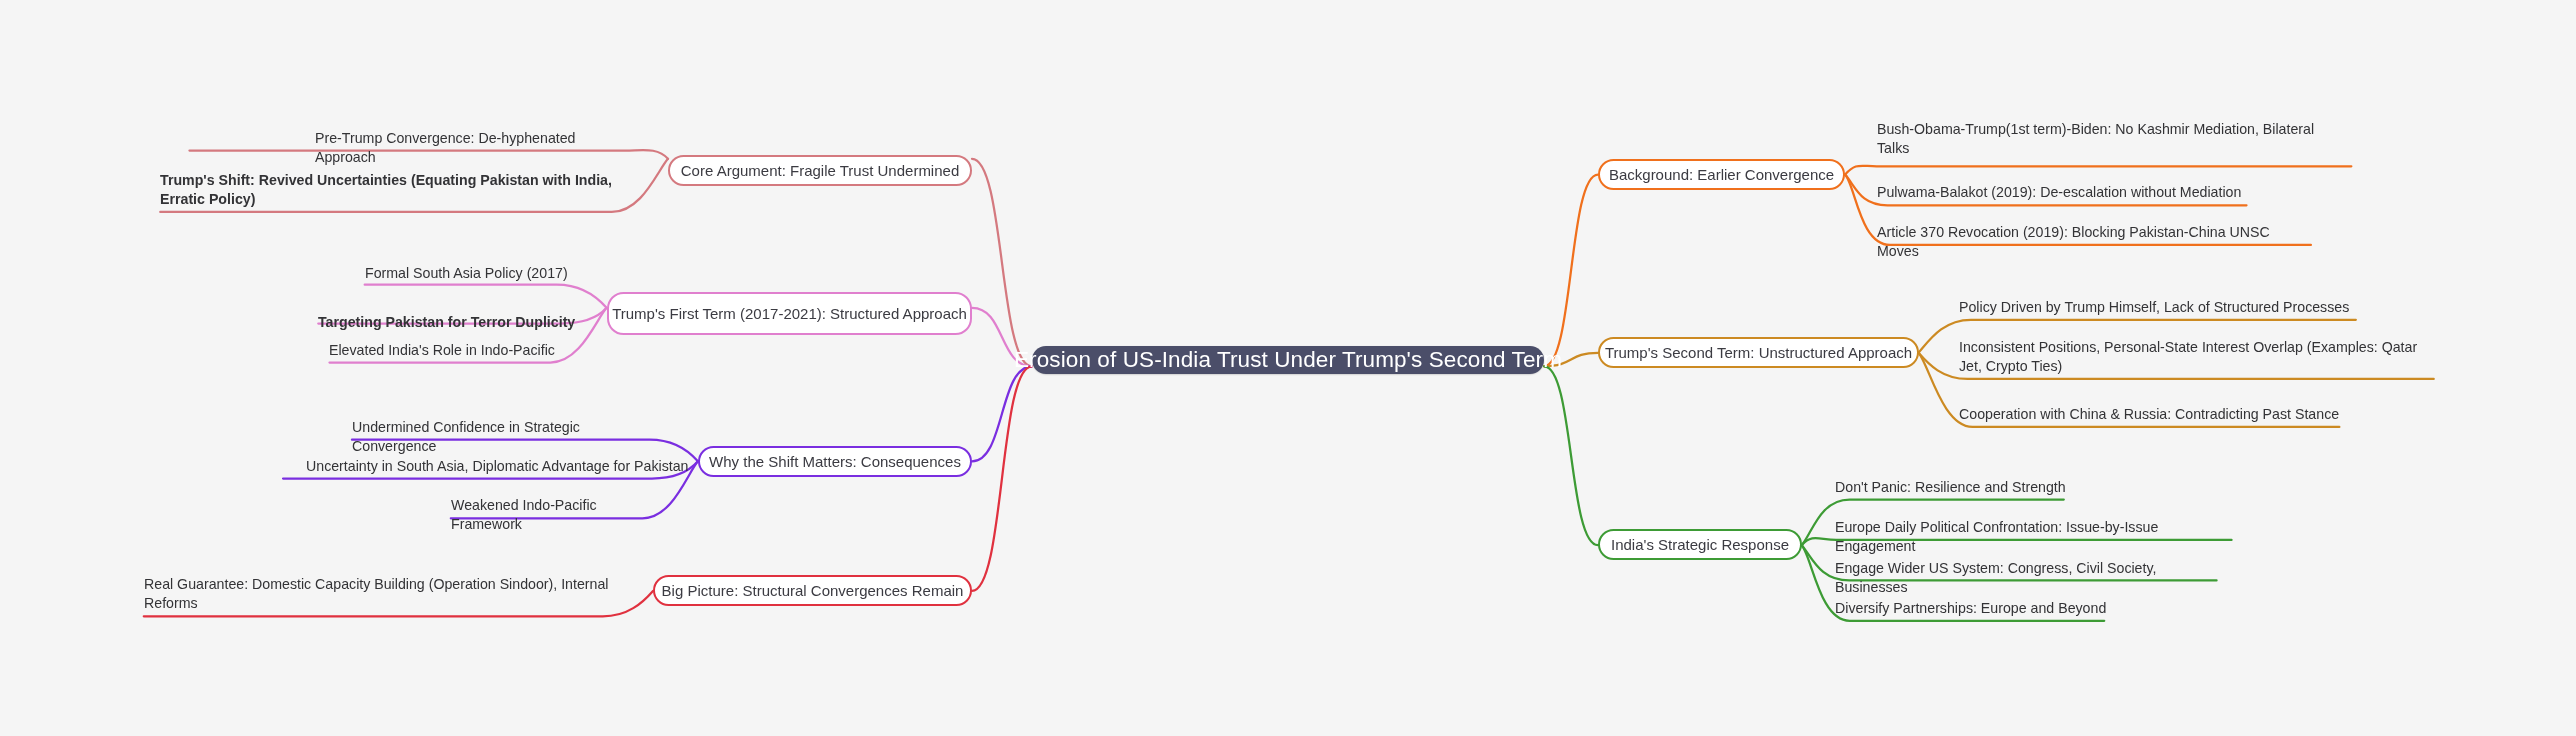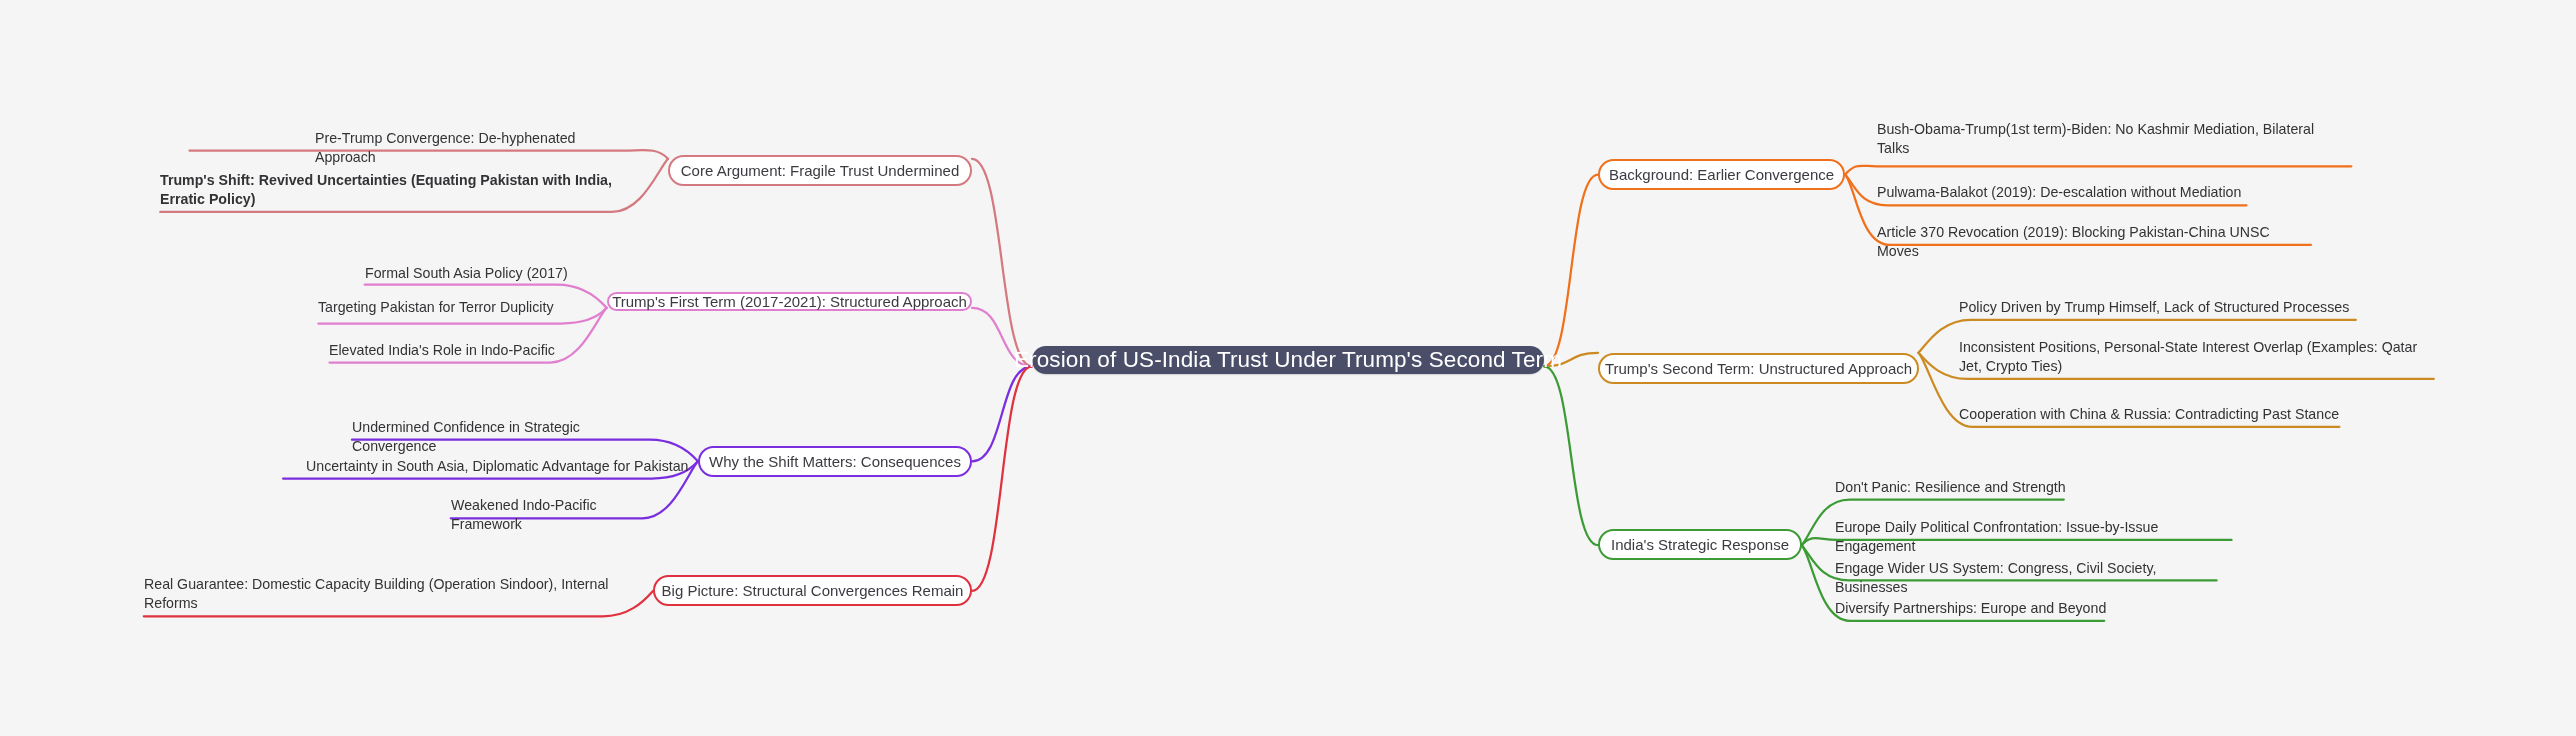--- a/index.html
+++ b/index.html
@@ -93,35 +93,35 @@
       <path d="M 2756 667 L 2470 667 C 2430 667, 2420 712, 2406 728" fill="none" stroke="#3d9b35" stroke-width="3" stroke-linecap="round"></path>
       <path d="M 2980 721 L 2452 721 C 2430 721, 2420 712, 2406 728" fill="none" stroke="#3d9b35" stroke-width="3" stroke-linecap="round"></path>
       <path d="M 2960 775 L 2469.5 775 C 2430 775, 2420 744, 2406 728" fill="none" stroke="#3d9b35" stroke-width="3" stroke-linecap="round"></path>
       <path d="M 2810 829 L 2470 829 C 2430 829, 2420 744, 2406 728" fill="none" stroke="#3d9b35" stroke-width="3" stroke-linecap="round"></path>
     </svg>
   <div id="node-layer">
       <div class="node root-node" style="left: 1032px; top: 346px; width: 512px; height: 28px;">Erosion of US-India Trust Under Trump's Second Term</div>
       <div class="node branch-node" style="left: 668px; top: 143px; width: 304px; height: 31px; border-color: rgb(212, 121, 127); margin-top: 12px;">Core Argument: Fragile Trust Undermined</div>
       <div class="node leaf-node align-left" style="left: 315px; top: 129px; width: 322px;">Pre-Trump Convergence: De-hyphenated Approach</div>
       <div class="node leaf-node align-left" style="left: 160px; top: 171px; width: 478px; font-weight: bold;">Trump's Shift: Revived Uncertainties (Equating Pakistan with India, Erratic Policy)</div>
-      <div class="node branch-node" style="left: 607px; top: 292px; width: 365px; height: 19px; border-color: rgb(224, 127, 206);">Trump's First Term (2017-2021): Structured Approach</div>
+      <div class="node branch-node" style="left: 607px; top: 292px; width: 365px; height: 43px; border-color: rgb(224, 127, 206);">Trump's First Term (2017-2021): Structured Approach</div>
       <div class="node leaf-node align-left" style="left: 365px; top: 264px; width: 211px;">Formal South Asia Policy (2017)</div>
-      <div class="node leaf-node align-left" style="left: 318px; top: 298px; width: 258px;">Targeting Pakistan for Terror Duplicity</div>
+      <div class="node leaf-node align-left" style="left: 318px; top: 313px; width: 258px; font-weight: bold;">Targeting Pakistan for Terror Duplicity</div>
       <div class="node leaf-node align-left" style="left: 329px; top: 341px; width: 247px;">Elevated India's Role in Indo-Pacific</div>
       <div class="node branch-node" style="left: 698px; top: 446px; width: 274px; height: 31px; border-color: rgb(122, 46, 224);">Why the Shift Matters: Consequences</div>
       <div class="node leaf-node align-left" style="left: 352px; top: 418px; width: 316px;">Undermined Confidence in Strategic Convergence</div>
       <div class="node leaf-node align-left" style="left: 283px; top: 457px; width: 385px; margin-left: 23px;">Uncertainty in South Asia, Diplomatic Advantage for Pakistan</div>
       <div class="node leaf-node align-left" style="left: 451px; top: 496px; width: 217px;">Weakened Indo-Pacific Framework</div>
       <div class="node branch-node" style="left: 653px; top: 575px; width: 319px; height: 31px; border-color: rgb(224, 49, 63);">Big Picture:  Structural Convergences Remain</div>
       <div class="node leaf-node align-left" style="left: 144px; top: 575px; width: 478px;">Real Guarantee: Domestic Capacity Building (Operation Sindoor), Internal Reforms</div>
       <div class="node branch-node" style="left: 1598px; top: 159px; width: 247px; height: 31px; border-color: rgb(240, 112, 28);">Background: Earlier Convergence</div>
       <div class="node leaf-node align-left" style="left: 1877px; top: 120px; width: 457px;">Bush-Obama-Trump(1st term)-Biden: No Kashmir Mediation, Bilateral Talks</div>
       <div class="node leaf-node align-left" style="left: 1877px; top: 183px; width: 382px;">Pulwama-Balakot (2019): De-escalation without Mediation</div>
       <div class="node leaf-node align-left" style="left: 1877px; top: 223px; width: 434px;">Article 370 Revocation (2019): Blocking Pakistan-China UNSC Moves</div>
-      <div class="node branch-node" style="left: 1598px; top: 337px; width: 321px; height: 31px; border-color: rgb(204, 138, 34); margin-top: 16px;">Trump's Second Term: Unstructured Approach</div>
+      <div class="node branch-node" style="left: 1598px; top: 337px; width: 321px; height: 31px; border-color: rgb(204, 138, 34);">Trump's Second Term: Unstructured Approach</div>
       <div class="node leaf-node align-left" style="left: 1959px; top: 298px; width: 397px;">Policy Driven by Trump Himself, Lack of Structured Processes</div>
       <div class="node leaf-node align-left" style="left: 1959px; top: 338px; width: 463px;">Inconsistent Positions, Personal-State Interest Overlap (Examples: Qatar Jet, Crypto Ties)</div>
       <div class="node leaf-node align-left" style="left: 1959px; top: 405px; width: 382px;">Cooperation with China &amp; Russia: Contradicting Past Stance</div>
       <div class="node branch-node" style="left: 1598px; top: 529px; width: 204px; height: 31px; border-color: rgb(61, 155, 53);">India's Strategic Response</div>
       <div class="node leaf-node align-left" style="left: 1835px; top: 478px; width: 240px;">Don't Panic: Resilience and Strength</div>
       <div class="node leaf-node align-left" style="left: 1835px; top: 518px; width: 404px;">Europe Daily Political Confrontation: Issue-by-Issue Engagement</div>
       <div class="node leaf-node align-left" style="left: 1835px; top: 559px; width: 389px;">Engage Wider US System: Congress, Civil Society, Businesses</div>
       <div class="node leaf-node align-left" style="left: 1835px; top: 599px; width: 279px;">Diversify Partnerships: Europe and Beyond</div>
     </div>
 </div>

